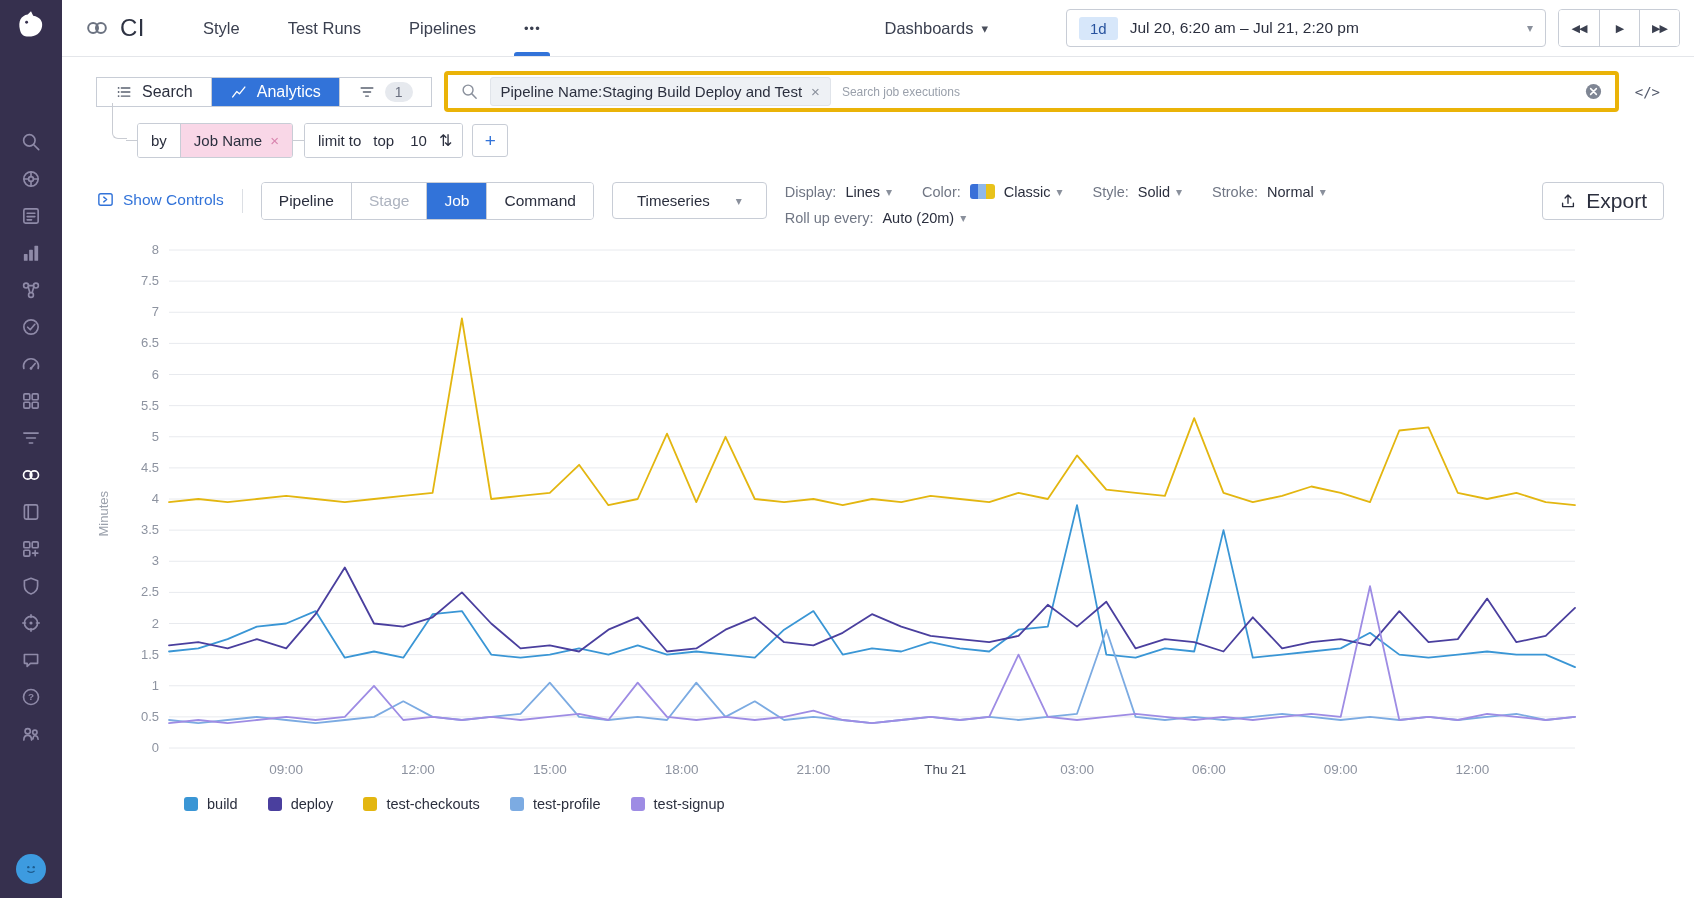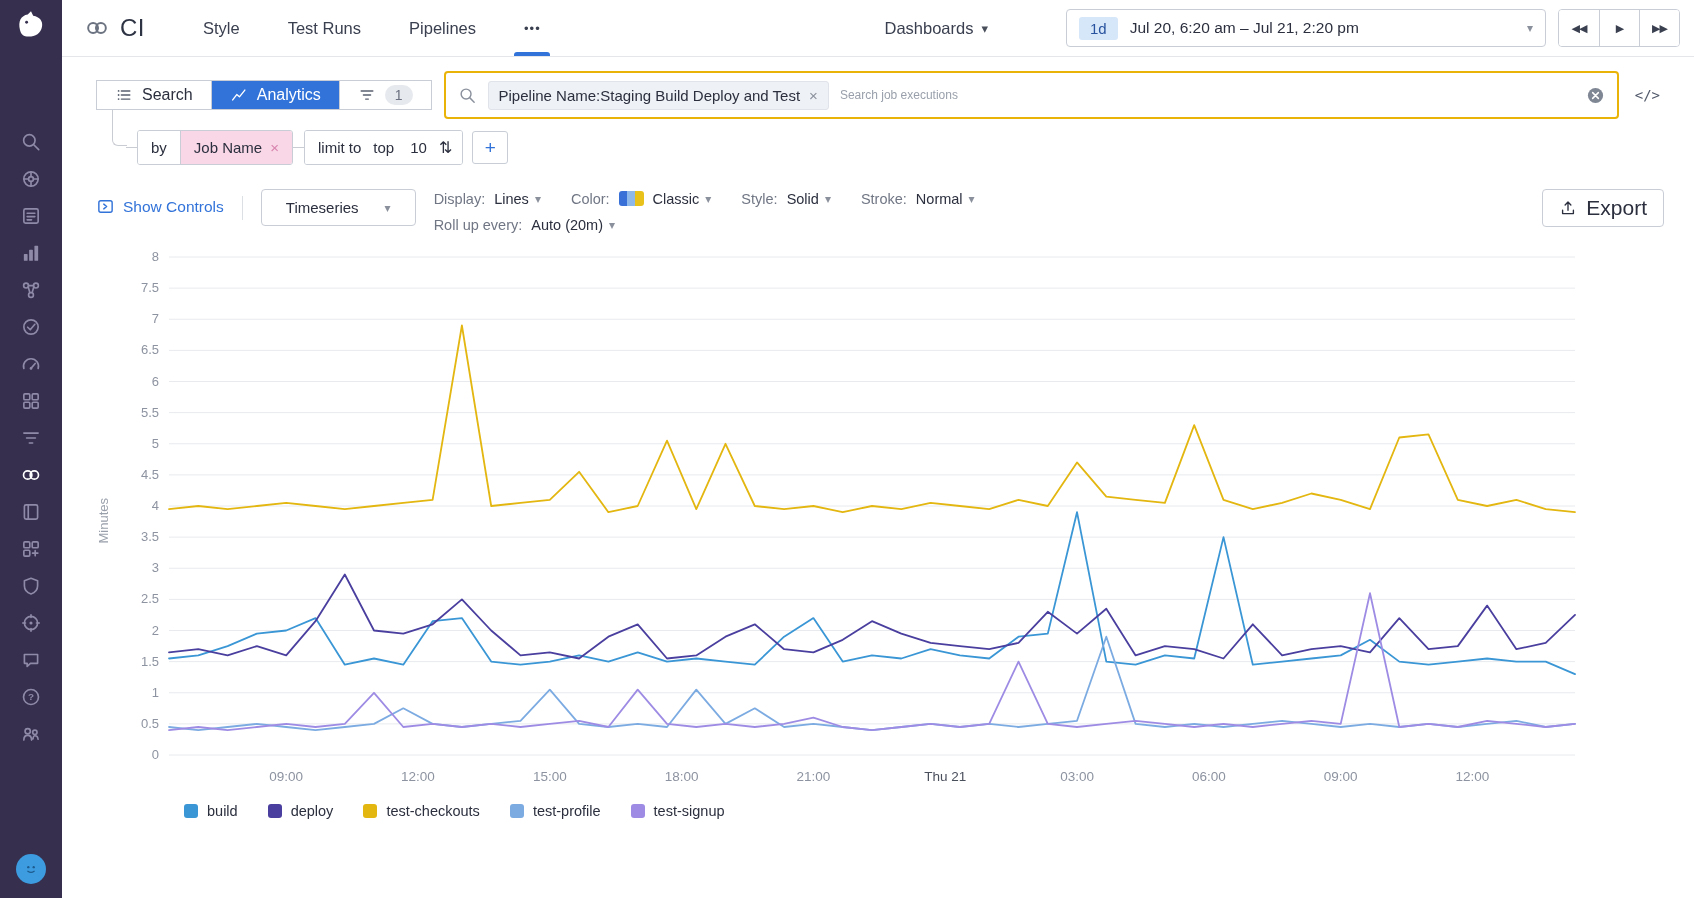--- a/index.html
+++ b/index.html
@@ -42,21 +42,21 @@
 
   
   .content { padding:14px 30px 0 34px; display:flex; flex-direction:column; flex:1; min-height:0; }
 
   .search-row { display:flex; align-items:center; gap:12px; }
   .seg-group { display:flex; border:1px solid #c8cdd6; border-radius:0; overflow:hidden; height:30px; background:#fff; flex-shrink:0; }
   .seg { display:flex; align-items:center; gap:9px; padding:0 18px; font-size:16px; color:#2b2f3e; cursor:pointer; background:#fff; border:none; }
   .seg + .seg { border-left:1px solid #c8cdd6; }
   .seg.active { background:#3273d9; color:#fff; font-weight:500; }
   .count-badge { background:#e6e9ee; color:#6b7080; border-radius:11px; padding:2px 10px; font-size:14px; }
-  .search-field { flex:1; height:48px; border:2px solid #eab308; border-radius:4px; display:flex; align-items:center; gap:11px; padding:0 12px; background:#fff; }
+  .search-field { flex:1; height:41px; border:4px solid #eab308; border-radius:4px; display:flex; align-items:center; gap:11px; padding:0 12px; background:#fff; }
   .filter-pill { background:#eef1f5; border:1px solid #e0e4ea; border-radius:3px; padding:5px 10px; display:flex; align-items:center; gap:9px; font-size:15px; color:#2b2f3e; white-space:nowrap; }
   .pill-close { color:#8a909c; font-size:15px; cursor:pointer; }
   .search-input { flex:1; border:none; outline:none; font-size:12px; color:#2b2f3e; font-family:"Liberation Sans",sans-serif; background:transparent; }
   .search-input::placeholder { color:#9aa0ab; }
   .clear-btn { cursor:pointer; display:flex; }
   .code-toggle { font-family:"DejaVu Sans Mono", monospace; font-size:14px; color:#51586a; cursor:pointer; padding:0 4px; flex-shrink:0; }
 
   
   .query-row { display:flex; align-items:center; margin:11px 0 0 30px; position:relative; }
   .connector { position:absolute; left:-14px; top:-20px; width:15px; height:36px; border-left:1px solid #c9ccd3; border-bottom:1px solid #c9ccd3; border-bottom-left-radius:6px; }
@@ -339,20 +339,26 @@
 
       <div class="controls-row">
         <span class="show-controls">
           <svg class="si" style="width:19px;height:19px;color:#3273d9" viewBox="0 0 20 20">
               <rect x="3" y="4" width="14" height="12" rx="2"></rect>
               <path d="M8.2 7.5 L11.2 10 L8.2 12.5"></path>
             </svg>
           <span>Show Controls</span>
         </span>
         <span class="vdiv"></span>
+        <div class="lvl-group">
+          <button class="lvl">Pipeline</button>
+          <button class="lvl disabled">Stage</button>
+          <button class="lvl active">Job</button>
+          <button class="lvl">Command</button>
+        </div>
         <div class="viz-select">
           <span>Timeseries</span>
           <span class="caret">▾</span>
         </div>
         <div class="viz-options">
           <div class="opt-row">
             <span class="opt">
               <span class="lbl">Display:</span>
               <span class="val">
                   <span>Lines</span>

